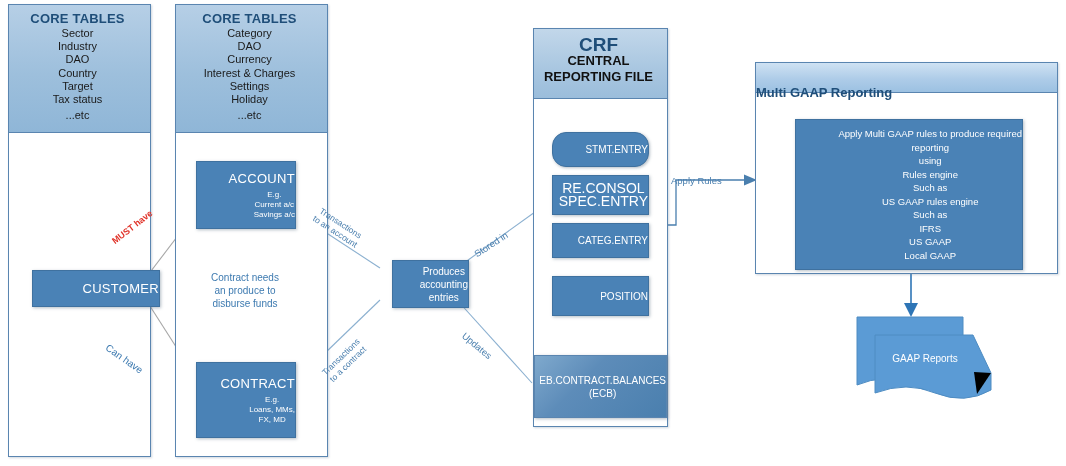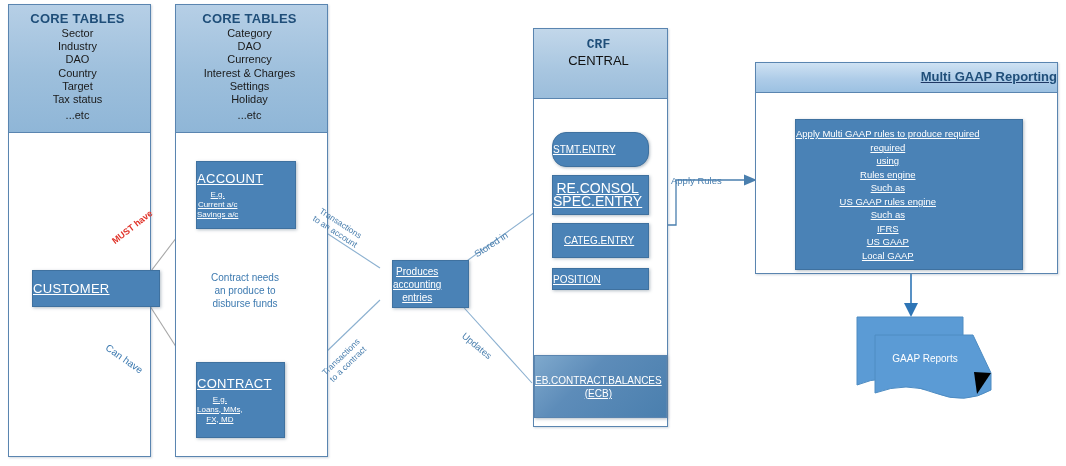--- a/index.html
+++ b/index.html
@@ -55,24 +55,23 @@
   .panel-list div { white-space: nowrap; }
 
   
   .box {
     background: #4a82b6;
     border: 1px solid #3f719f;
     box-shadow: 1px 1px 3px rgba(90,110,130,.45);
     color: #ffffff;
     display: flex;
     flex-direction: column;
-    align-items: flex-start;
+    align-items: flex-end;
     justify-content: center;
     text-align: center;
-    text-decoration: underline;
   }
   .box .b-title {
     font-size: 13px;
     letter-spacing: .3px;
     line-height: 16px;
   }
   .box .b-sub {
     font-size: 8px;
     line-height: 10px;
     margin-top: 3px;
@@ -83,30 +82,29 @@
   }
   .box-grad {
     background: linear-gradient(135deg, #7fa9cd 0%, #5d8cb9 38%, #4a7fae 100%);
   }
 
   
   .crf-head {
     background: linear-gradient(to bottom, #c2d7ea 0%, #a8c6e0 60%, #9bbddb 100%);
     border-bottom: 1px solid #5a85b0;
   }
-  .crf-t1 { font-size: 13px; font-weight: bold; color: #1f4e79; line-height: 16px; font-family: Liberation Mono, monospace; }
-  .crf-t2 { font-size: 13px; font-weight: normal; color: #111111; line-height: 16px; }
+  .crf-t1 { font-size: 19px; font-weight: bold; color: #1f4e79; line-height: 16px; }
+  .crf-t2 { font-size: 13px; font-weight: bold; color: #111111; line-height: 16px; }
 
   
   .gaap-head {
     background: linear-gradient(to bottom, #cfe2f3 0%, #aecce8 55%, #9cc1e2 100%);
     border-bottom: 1px solid #5a85b0;
-    text-align: right;
-    padding-top: 6px;
-    text-decoration: underline;
+    text-align: left;
+    padding-top: 22px;
   }
   .gaap-title { font-size: 13px; font-weight: bold; color: #1f4e79; }
 
   
   .edge-label {
     position: absolute;
     font-size: 9px;
     color: #4a7fae;
     white-space: nowrap;
     transform-origin: 0 0;
@@ -196,80 +194,81 @@
 
   <div class="abs box" style="left:196px; top:161px; width:100px; height:68px;">
     <div class="b-title">ACCOUNT</div>
     <div class="b-sub">
       <div>E.g.</div>
       <div>Current a/c</div>
       <div>Savings a/c</div>
     </div>
   </div>
 
-  <div class="abs box" style="left:196px; top:362px; width:89px; height:76px;">
+  <div class="abs box" style="left:196px; top:362px; width:100px; height:76px;">
     <div class="b-title">CONTRACT</div>
     <div class="b-sub">
       <div>E.g.</div>
       <div>Loans, MMs,</div>
       <div>FX, MD</div>
     </div>
   </div>
 
   <div class="abs box" style="left:380px; top:260px; width:77px; height:48px;margin-left:12px;">
     <div class="b-body">
       <div>Produces</div>
       <div>accounting</div>
       <div>entries</div>
     </div>
   </div>
 
   <div class="abs panel" style="left:533px; top:28px; width:135px; height:399px;">
     <div class="panel-head crf-head" style="height:70px; padding-top:8px;">
       <div class="crf-t1">CRF</div>
       <div class="crf-t2">CENTRAL</div>
+      <div class="crf-t2">REPORTING FILE</div>
     </div>
   </div>
 
   <div class="abs box" style="left:552px; top:132px; width:97px; height:35px;border-radius:14px;">
     <div class="b-body" style="font-size:10px;">STMT.ENTRY</div>
   </div>
 
   <div class="abs box" style="left:552px; top:175px; width:97px; height:40px;">
     <div class="b-body" style="font-size:14px;">
       <div>RE.CONSOL</div>
       <div>SPEC.ENTRY</div>
     </div>
   </div>
 
   <div class="abs box" style="left:552px; top:223px; width:97px; height:35px;padding-left:11px;">
     <div class="b-body" style="font-size:10px;">CATEG.ENTRY</div>
   </div>
 
-  <div class="abs box" style="left:552px; top:268px; width:97px; height:22px;">
+  <div class="abs box" style="left:552px; top:276px; width:97px; height:40px;">
     <div class="b-body" style="font-size:10px;">POSITION</div>
   </div>
 
   <div class="abs box box-grad" style="left:534px; top:355px; width:133px; height:63px; border:1px solid #5a85b0;">
     <div class="b-body" style="font-size:10px;">
       <div>EB.CONTRACT.BALANCES</div>
       <div>(ECB)</div>
     </div>
   </div>
 
   <div class="abs panel" style="left:755px; top:62px; width:303px; height:212px;">
     <div class="gaap-head" style="position:absolute; left:0; top:0; width:100%; height:30px; box-sizing:border-box;">
       <div class="gaap-title">Multi GAAP Reporting</div>
     </div>
   </div>
 
   <div class="abs box" style="left:795px; top:119px; width:228px; height:151px;">
     <div class="b-body" style="font-size:9.5px; line-height:13.5px;">
       <div>Apply Multi GAAP rules to produce required</div>
-      <div>required</div>
+      <div>reporting</div>
       <div>using</div>
       <div>Rules engine</div>
       <div>Such as</div>
       <div>US GAAP rules engine</div>
       <div>Such as</div>
       <div>IFRS</div>
       <div>US GAAP</div>
       <div>Local GAAP</div>
     </div>
   </div>

